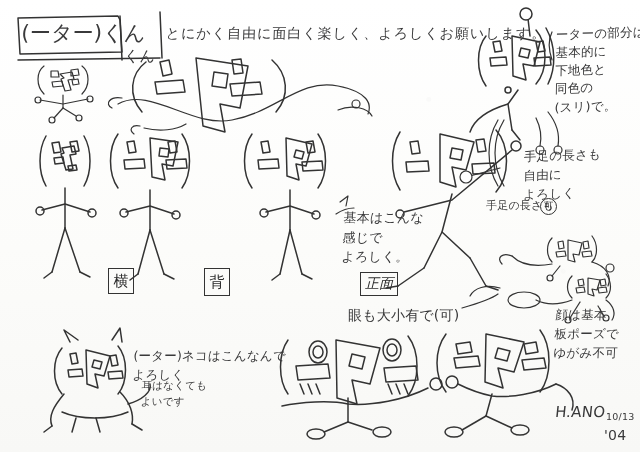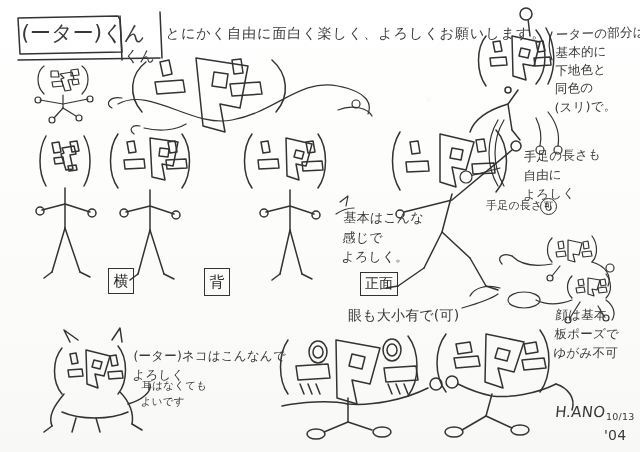--- a/index.html
+++ b/index.html
@@ -356,19 +356,19 @@
 ゆがみ不可</div>
 
   <div class="ink hw" style="left:134px;top:346px;font-size:12.5px;line-height:1.55;transform:skewX(-3deg);">(ーター)ネコはこんなんで
 よろしく</div>
 
   <div class="ink hw" style="left:142px;top:378px;font-size:10.5px;line-height:1.5;transform:skewX(-3deg);">耳はなくても
 よいです</div>
 
   <div class="boxlbl" style="left:108px;top:268px;width:24px;height:24px;font-size:15px;">横</div>
   <div class="boxlbl" style="left:204px;top:268px;width:24px;height:26px;font-size:15px;">背</div>
-  <div class="boxlbl" style="left:360px;top:272px;width:36px;height:22px;font-size:14px;">正面</div>
+  <div class="boxlbl" style="left:360px;top:272px;width:36px;height:22px;font-size:14px;font-style:italic;">正面</div>
 
   <div class="ink hw" style="left:556px;top:404px;font-size:15px;transform:skewX(-6deg);">H.ANO</div>
   <div class="ink hw" style="left:604px;top:400px;font-size:14px;margin-top:28px;">'04</div>
   <div class="ink hw" style="left:606px;top:412px;font-size:9.5px;text-align:right;">10/13</div>
 
 </div>
 
 </body></html>

